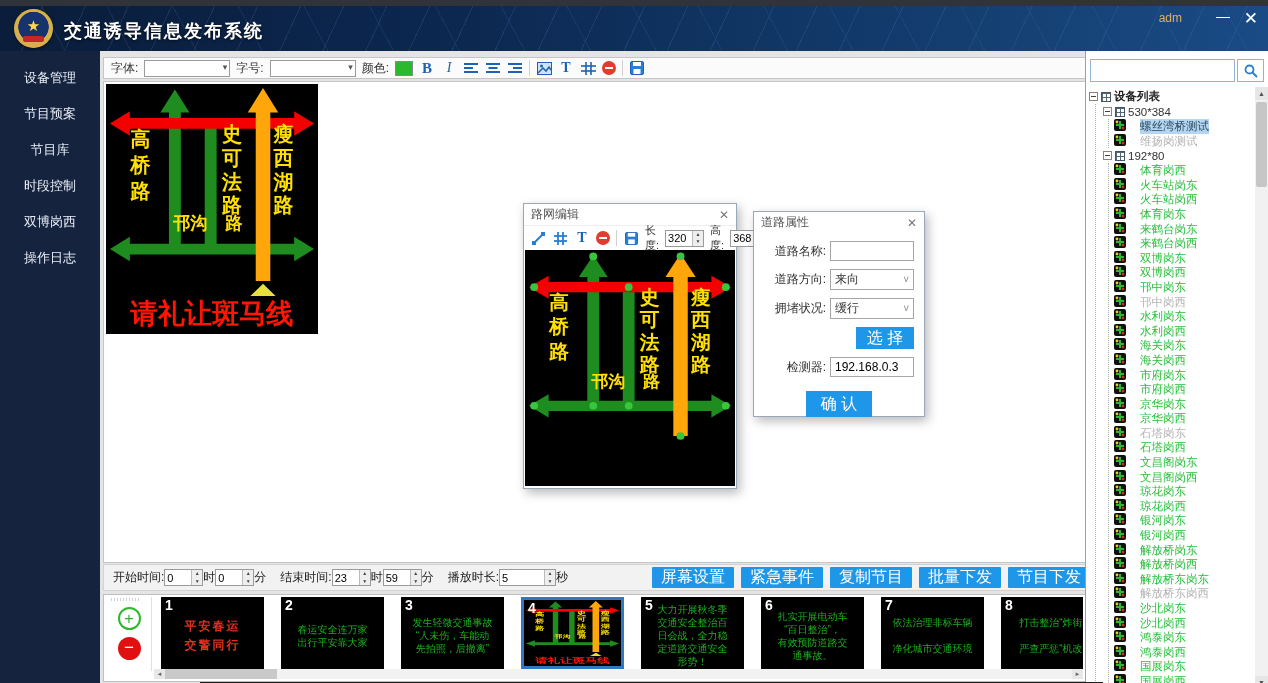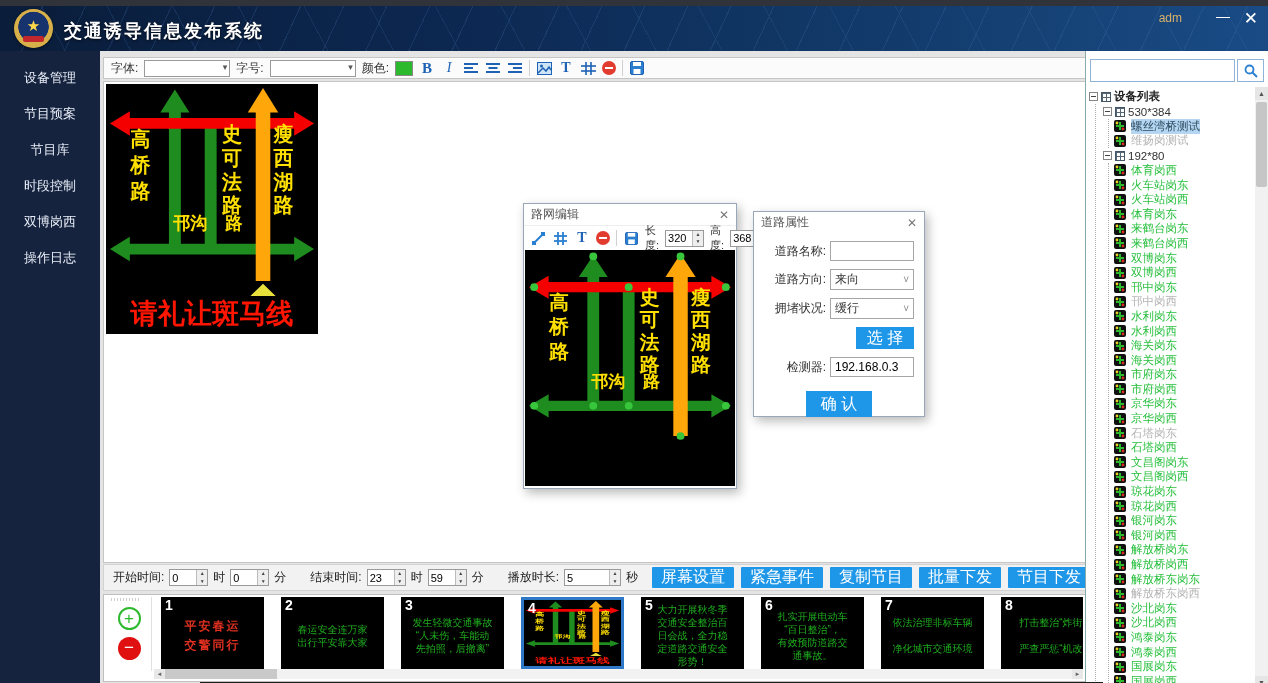--- a/index.html
+++ b/index.html
@@ -55,21 +55,21 @@
 .dlg-props{left:653px;top:160px;width:172px;height:206px;}
 .prow{display:flex;align-items:center;margin:8px 10px 0 10px;font-size:12px;color:#333;}
 .prow label{width:62px;text-align:right;margin-right:4px;flex:none;}
 .pinput{flex:1;height:20px;border:1px solid #a6a6a6;font-size:12px;padding:0 4px;font-family:inherit;min-width:0;}
 .psel{flex:1;height:21px;border:1px solid #a6a6a6;position:relative;font-size:12px;line-height:19px;padding:0 4px;background:#fff;cursor:pointer;}
 .psel .chev{position:absolute;right:4px;top:0;color:#888;font-size:10px;}
 .btn{background:#1f97e8;color:#fff;border:none;font-size:16px;cursor:pointer;font-family:inherit;}
 .sel-btn{width:58px;height:22px;margin:8px 10px 0 auto;display:block;}
 .ok-btn{width:66px;height:26px;margin:14px auto 0 auto;display:block;}
 
-.schedule{position:absolute;left:3px;right:3px;top:513px;height:27px;background:#f2f2f2;border:1px solid #d2d2d2;display:flex;align-items:center;gap:5px;padding:0 9px;font-size:12px;color:#222;}
+.schedule{position:absolute;left:3px;right:3px;top:513px;height:27px;background:#f2f2f2;border:1px solid #d2d2d2;display:flex;align-items:center;padding:0 9px;font-size:12px;color:#222;}
 .sch-btns{margin-left:auto;display:flex;gap:7px;}
 .sch-btns .btn{height:21px;padding:0 9px;border-radius:1px;}
 
 .strip{position:absolute;left:3px;right:3px;top:543px;height:88px;background:#fff;border:1px solid #bfbfbf;}
 .pm-box{position:absolute;left:3px;top:2px;width:45px;height:74px;border-right:1px solid #e0e0e0;display:flex;flex-direction:column;align-items:center;gap:7px;padding-top:10px;
  background-image:repeating-linear-gradient(90deg,#cfcfcf 0 1px,transparent 1px 3px);background-size:28px 3px;background-repeat:no-repeat;background-position:4px 1px;}
 .pm-plus{width:23px;height:23px;border-radius:50%;border:2px solid #2db92d;color:#2db92d;font-size:17px;line-height:19px;text-align:center;cursor:pointer;background:#fff;}
 .pm-minus{width:23px;height:23px;border-radius:50%;background:#e01010;color:#fff;font-size:17px;line-height:21px;text-align:center;cursor:pointer;}
 .thumbs{position:absolute;left:57px;top:2px;right:16px;height:74px;display:flex;gap:17px;overflow:hidden;}
 .thumb{width:103px;height:72px;background:#000;position:relative;flex:none;cursor:pointer;}
@@ -95,21 +95,21 @@
 .search-btn{width:27px;height:23px;border:1px solid #8fb4d8;background:#fff;display:flex;align-items:center;justify-content:center;cursor:pointer;flex:none;}
 .tree{position:absolute;top:38px;left:3px;right:14px;bottom:4px;overflow:hidden;font-size:11.5px;color:#333;}
 .t-root,.t-grow{display:flex;align-items:center;gap:3px;height:15px;white-space:nowrap;cursor:pointer;}
 .t-root b{font-weight:bold;color:#222;}
 .exp{width:9px;height:9px;border:1px solid #848484;background:#fff;position:relative;flex:none;}
 .exp:after{content:'';position:absolute;left:1px;right:1px;top:3px;height:1px;background:#444;}
 .gicon{width:10px;height:10px;flex:none;border:1px solid #456;
  background-image:linear-gradient(#567 1px,transparent 1px),linear-gradient(90deg,#567 1px,transparent 1px);background-size:4px 4px;}
 .t-groups{margin-left:6px;border-left:1px dotted #b0b0b0;padding-left:7px;}
 .t-items{margin-left:5px;border-left:1px dotted #b0b0b0;padding-left:5px;}
-.t-item{display:flex;align-items:center;gap:5px;height:14.6px;white-space:nowrap;cursor:pointer;}
+.t-item{display:flex;align-items:flex-start;gap:14px;height:14.6px;white-space:nowrap;cursor:pointer;}
 .t-item svg{flex:none;}
 .st-online .t-label{color:#26bf3c;}
 .st-offline .t-label{color:#b3b3b3;}
 .st-selected .t-label{background:#b5d6f2;color:#2c4a5e;}
 .tscroll{position:absolute;right:0;top:36px;bottom:0;width:13px;background:#f1f1f1;display:flex;flex-direction:column;}
 .ts-arr{height:13px;font-size:7px;line-height:13px;text-align:center;color:#555;background:#e6e6e6;cursor:pointer;}
 .ts-track{flex:1;position:relative;}
 .ts-thumb{position:absolute;top:2px;left:1px;right:1px;height:85px;background:#c6c6c6;border-radius:2px;}
 svg text{font-family:"Liberation Sans","DejaVu Sans",sans-serif;}
 </style>

